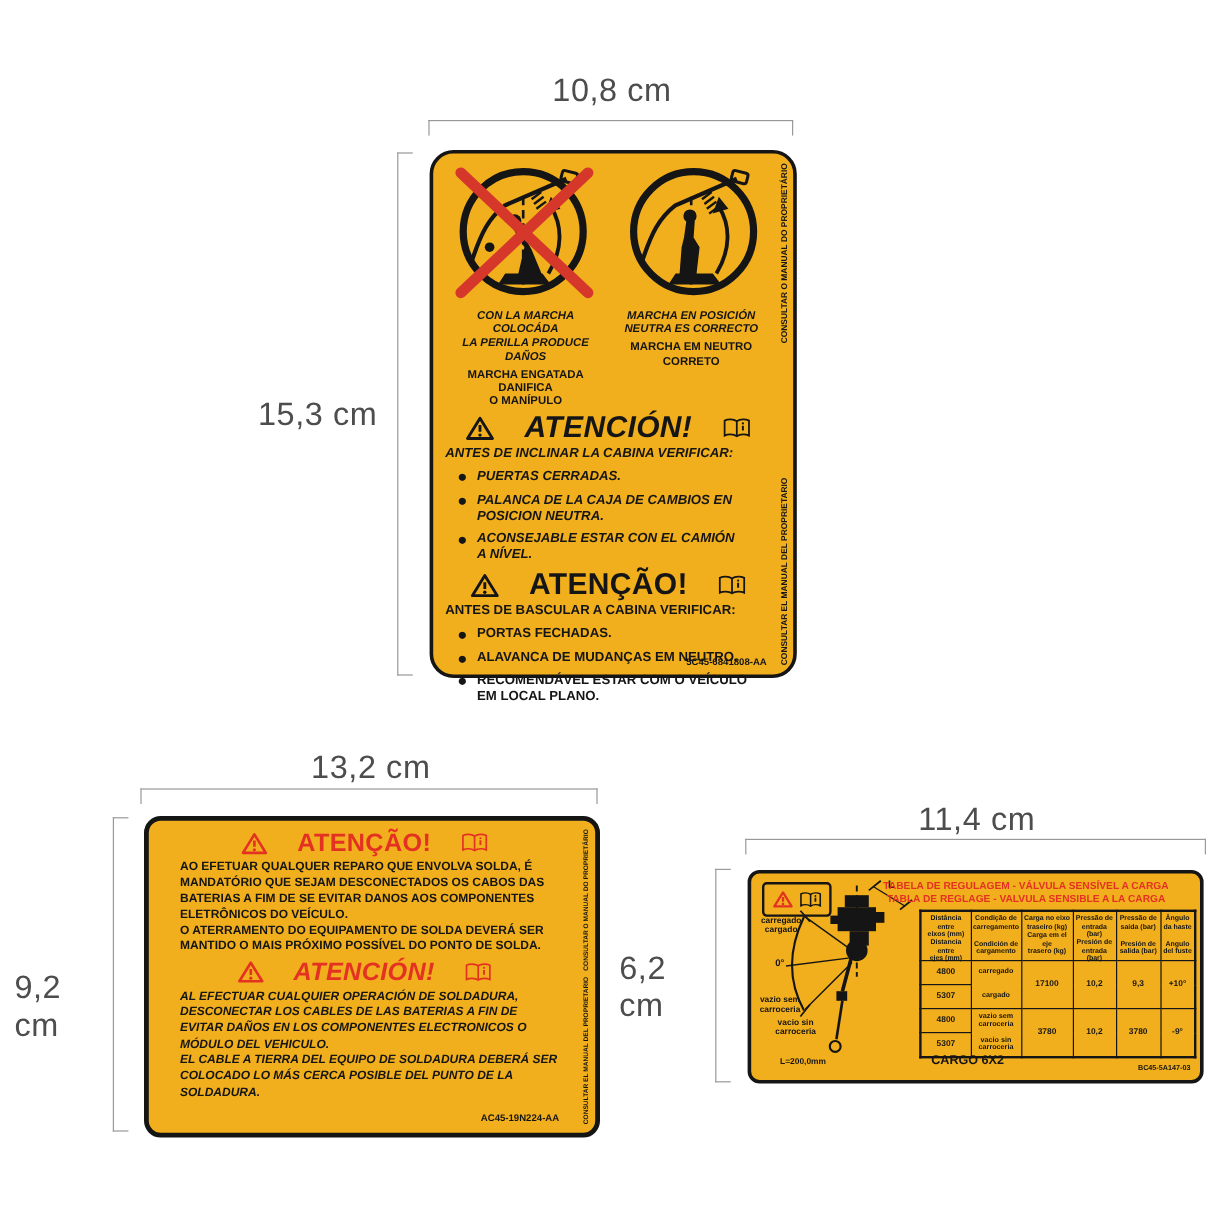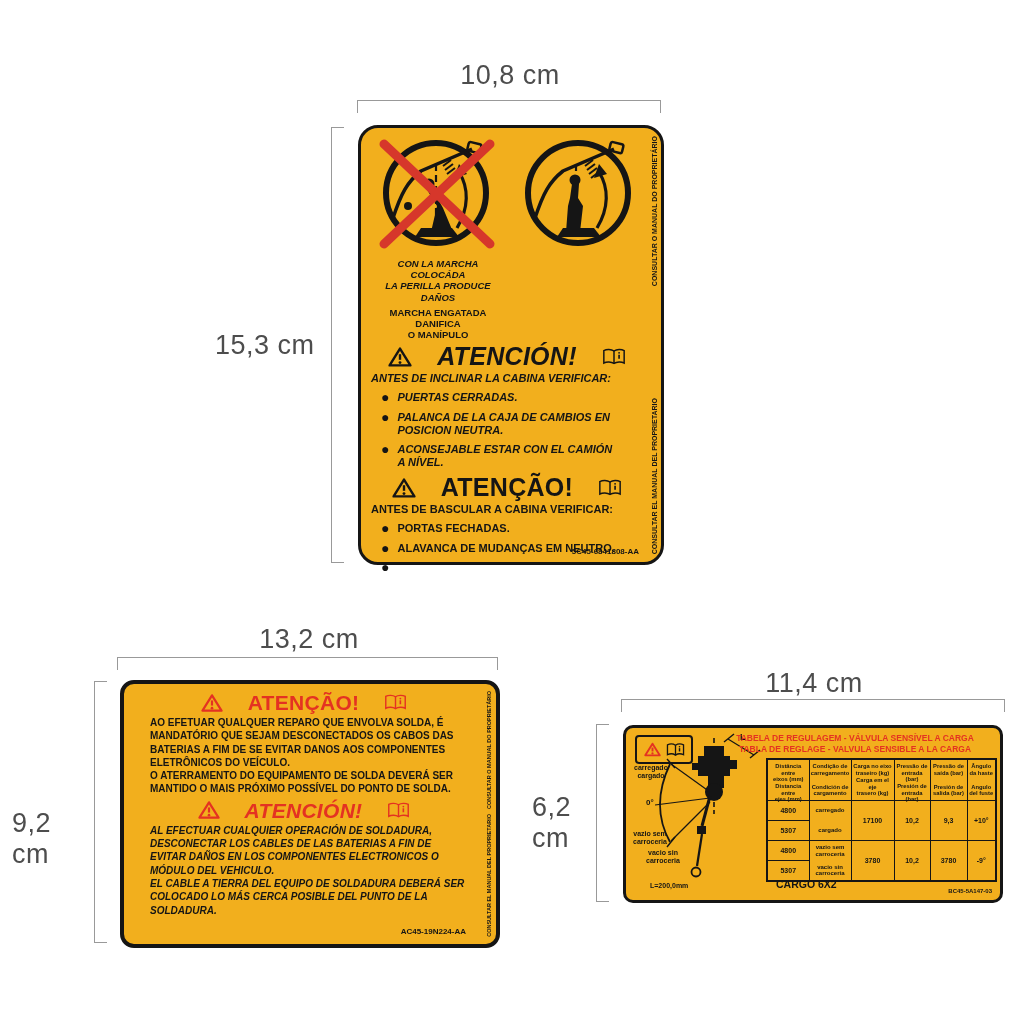--- a/index.html
+++ b/index.html
@@ -71,21 +71,21 @@
 <div class="dim-text tr" style="left:215px; top:330px; width:110px;">15,3 cm</div>
 <div class="bracket-v" style="left:331px; top:127px; height:436px;"></div>
 
 <div class="dim-text tc" style="left:118px; top:624px; width:382px;">13,2 cm</div>
 <div class="bracket-h" style="left:117px; top:657px; width:381px;"></div>
 <div class="dim-text tr" style="left:12px; top:808px; width:78px;">9,2 cm</div>
 <div class="bracket-v" style="left:94px; top:681px; height:262px;"></div>
 
 <div class="dim-text tc" style="left:621px; top:668px; width:386px;">11,4 cm</div>
 <div class="bracket-h" style="left:621px; top:699px; width:384px;"></div>
-<div class="dim-text tr" style="left:532px; top:792px; width:76px;">6,2 cm</div>
+<div class="dim-text tr" style="left:516px; top:792px; width:76px;">6,2 cm</div>
 <div class="bracket-v" style="left:596px; top:724px; height:178px;"></div>
 
 <div class="decal" id="label1">
 
   <div class="picto-row">
 
     <svg width="130" height="118" viewBox="0 0 130 118">
       <circle cx="65" cy="57" r="50" fill="none" stroke="#151515" stroke-width="6"></circle>
       <path d="M22,82 C30,58 36,46 50,35 L101,13" fill="none" stroke="#151515" stroke-width="3.5"></path>
       <rect x="97" y="7" width="13" height="9" rx="2" fill="none" stroke="#151515" stroke-width="2.5" transform="rotate(14 103 11)"></rect>
@@ -129,20 +129,26 @@
     </svg>
   </div>
 
   <div class="caption-row">
     <div class="caption-col">
       <div class="cap-es it ml">CON LA MARCHA COLOCÁDA
 LA PERILLA PRODUCE DAÑOS</div>
       <div class="ml">MARCHA ENGATADA DANIFICA
 O MANÍPULO</div>
     </div>
+    <div class="caption-col">
+      <div class="cap-es it ml">MARCHA EN POSICIÓN
+NEUTRA ES CORRECTO</div>
+      <div class="ml">MARCHA EM NEUTRO
+CORRETO</div>
+    </div>
   </div>
 
   <div class="warn-head">
     <svg width="24" height="22" viewBox="0 0 30 27" style="color:#151515">
       <path d="M15,3 L28,24 L2,24 Z" fill="none" stroke="currentColor" stroke-width="3" stroke-linejoin="round"></path>
       <line x1="15" y1="10" x2="15" y2="17" stroke="currentColor" stroke-width="3"></line>
       <circle cx="15" cy="20.5" r="1.8" fill="currentColor"></circle>
     </svg>
     <span class="txt it">ATENCIÓN!</span>
     <svg width="24" height="18" viewBox="0 0 26 19" style="color:#151515">
@@ -189,20 +195,22 @@
     <div class="bullet">
       <span class="dot">●</span>
       <span class="ml">PORTAS FECHADAS.</span>
     </div>
     <div class="bullet">
       <span class="dot">●</span>
       <span class="ml">ALAVANCA DE MUDANÇAS EM NEUTRO.</span>
     </div>
     <div class="bullet">
       <span class="dot">●</span>
+      <span class="ml">RECOMENDÁVEL ESTAR COM O VEÍCULO
+EM LOCAL PLANO.</span>
     </div>
   </div>
 
   <div class="partnum" style="right:22px; bottom:6px;">5C45-6841808-AA</div>
   <div class="vtext" style="right:3px; bottom:8px; font-size:7px;">CONSULTAR EL MANUAL DEL PROPRIETARIO</div>
   <div class="vtext" style="right:3px; top:8px; font-size:7px;">CONSULTAR O MANUAL DO PROPRIETÁRIO</div>
 </div>
 
 <div class="decal" id="label2">
   <div class="warn-head red">

